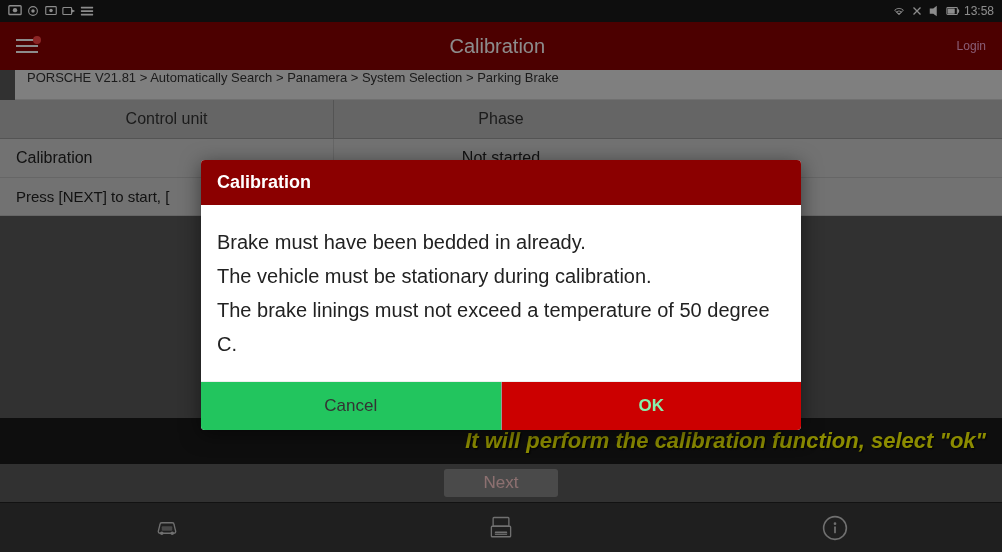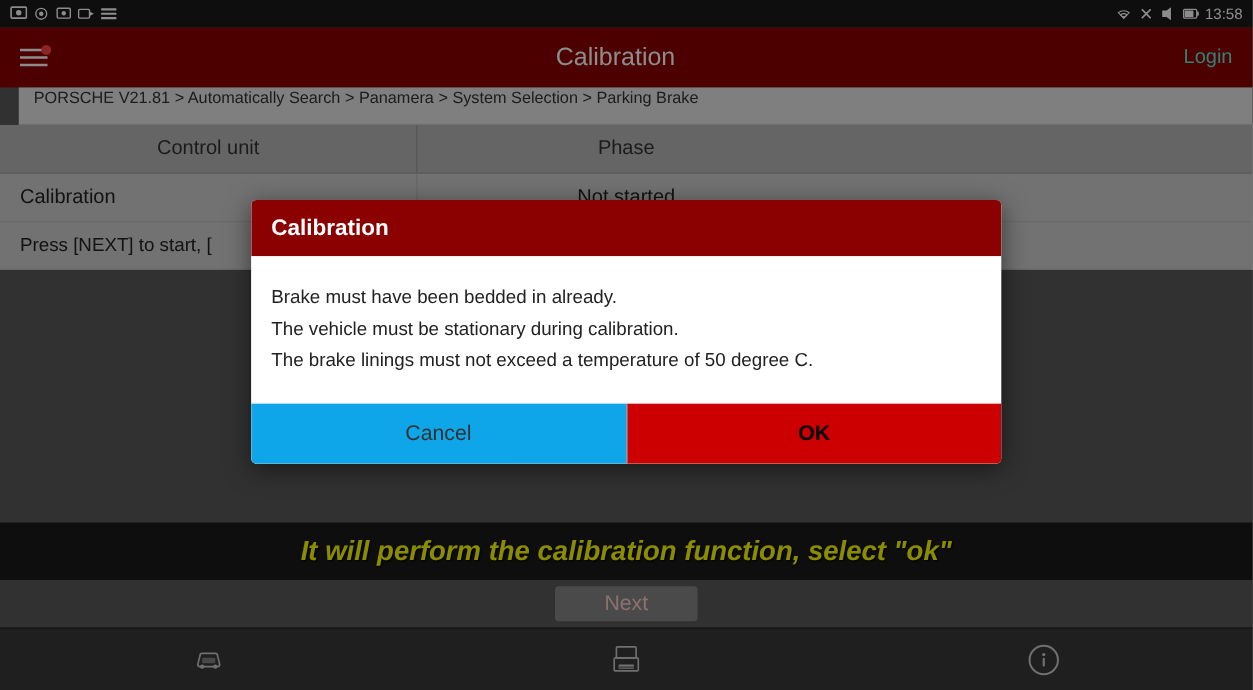--- a/index.html
+++ b/index.html
@@ -63,22 +63,22 @@
       position: absolute;
       top: -3px;
       right: -3px;
     }
     .header-title {
       color: #fff;
       font-size: 20px;
       font-weight: normal;
     }
     .header-login {
-      color: #5eead4;
-      font-size: 16px;
+      color: #f9a8d4;
+      font-size: 12px;
       cursor: pointer;
     }
 
     
     #breadcrumb {
       background: #e8e8e8;
       height: 30px;
       display: flex;
       align-items: flex-start;
       padding: 0 12px;
@@ -162,58 +162,58 @@
       color: #fff;
       font-size: 18px;
       font-weight: bold;
     }
 
     .dialog-body {
       padding: 20px 16px;
       background: #fff;
     }
     .dialog-message {
-      font-size: 15px;
+      font-size: 20px;
       color: #222;
       line-height: 1.7;
     }
 
     .dialog-buttons {
       display: flex;
       border-top: 1px solid #eee;
     }
     .dialog-btn-cancel {
       flex: 1;
       padding: 14px;
-      background: #0ea5e9;
+      background: #22c55e;
       border: none;
       font-size: 17px;
       color: #333;
       cursor: pointer;
       border-right: 1px solid #999;
     }
     .dialog-btn-ok {
       flex: 1;
       padding: 14px;
       background: #cc0000;
       border: none;
       font-size: 17px;
-      color: #000000;
+      color: #86efac;
       cursor: pointer;
       font-weight: bold;
     }
 
     
     #annotation-bar {
       position: absolute;
       bottom: 88px;
       left: 0; right: 0;
       background: rgba(0,0,0,0.7);
       padding: 10px 16px;
-      text-align: center;
+      text-align: right;
     }
     .annotation-text {
       color: #ffff00;
       font-size: 22px;
       font-weight: bold;
       font-style: italic;
       text-shadow: 1px 1px 2px #000;
     }
 
     

